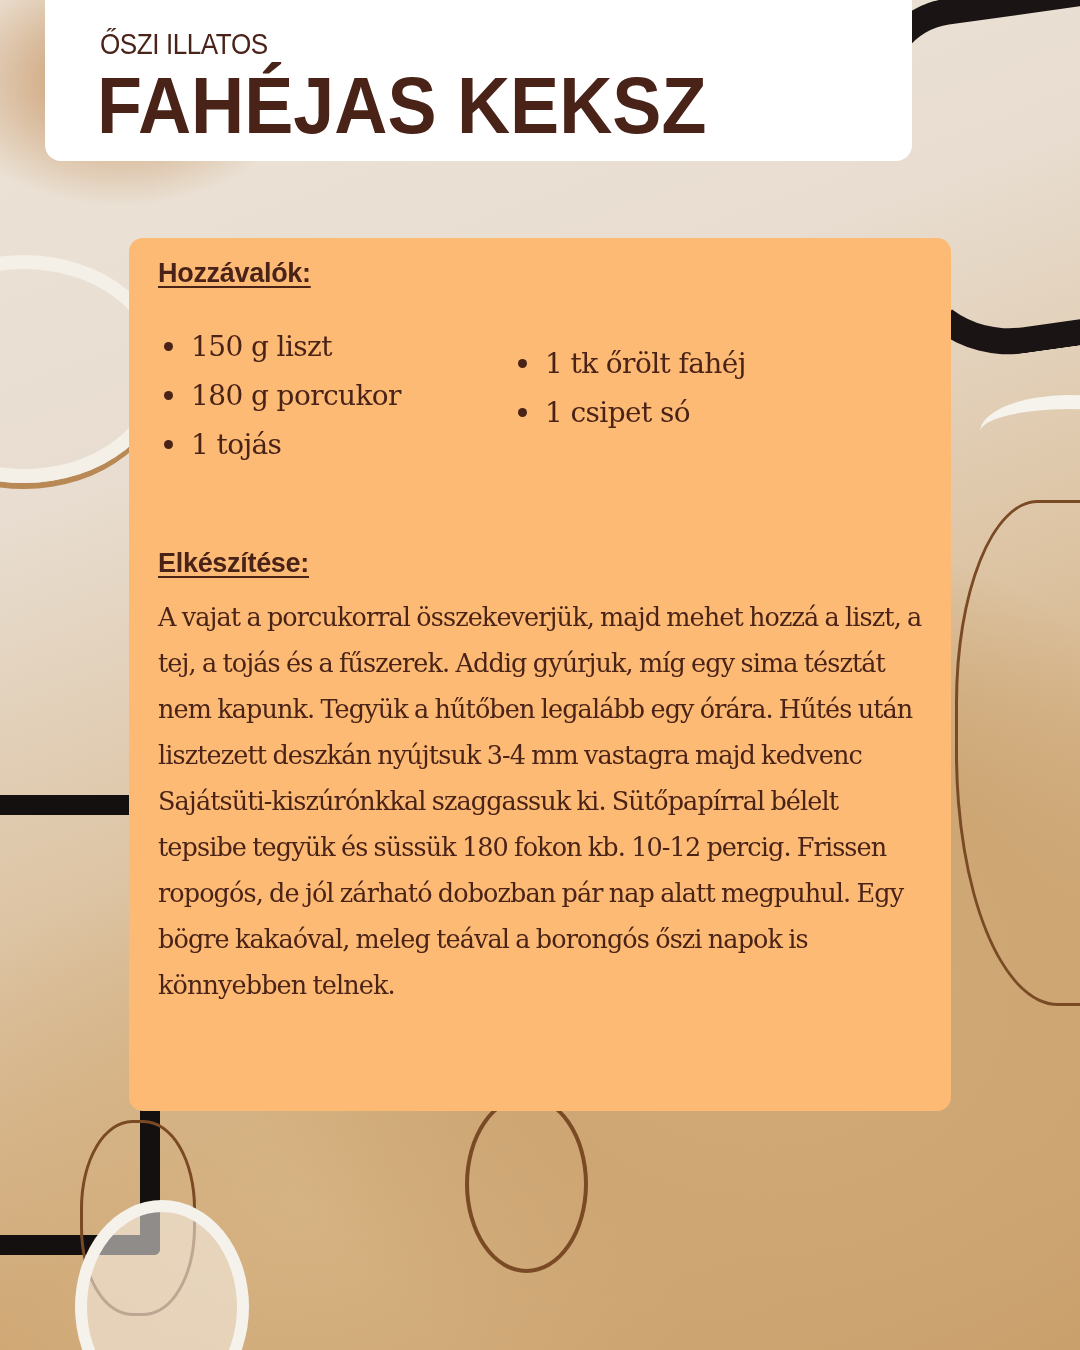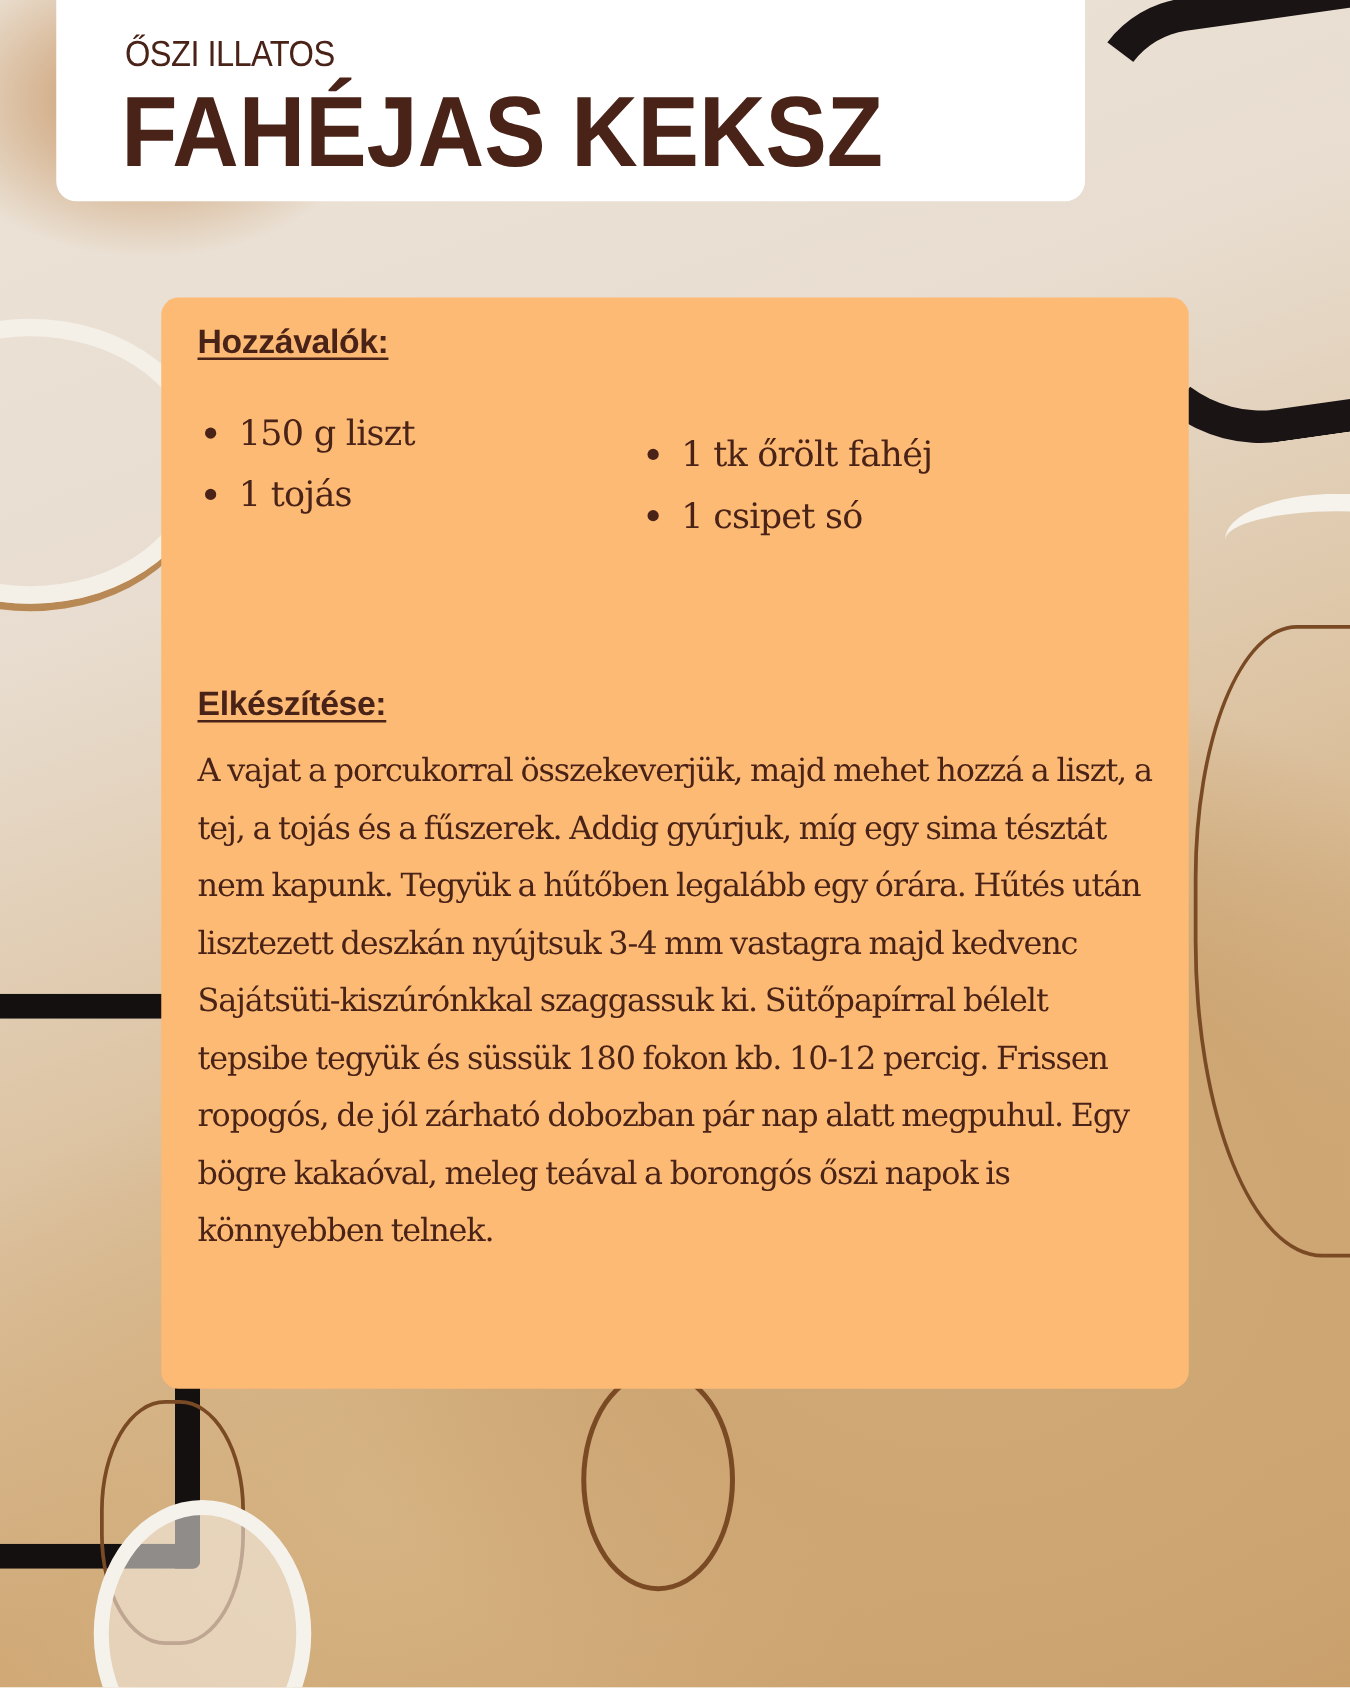--- a/index.html
+++ b/index.html
@@ -49,21 +49,21 @@
       left: 955px; top: 500px; width: 200px; height: 500px;
       border: 3px solid #7a4a25; border-radius: 40% 10% 30% 50%;
     }
     .white-curve-right {
       left: 980px; top: 395px; width: 180px; height: 60px;
       border-top: 14px solid #f6f2ec; border-radius: 60% 60% 0 0;
     }
 
     .title-card {
       position: absolute; left: 45px; top: 0; width: 823px; height: 161px;
-      background: #ffffff; border-radius: 0 0 16px 16px;
+      background: #ffffff; border-radius: 0 0 16px 16px; padding-left: 44px;
     }
     .title-small {
       position: absolute; left: 55px; top: 30px;
       font-family: "Liberation Sans", sans-serif; font-size: 29px;
       color: #4a2318; letter-spacing: -0.5px; line-height: 1;
       transform: scaleX(0.9); transform-origin: left;
     }
     .title-big {
       position: absolute; left: 52px; top: 66px;
       font-family: "Liberation Sans", sans-serif; font-weight: bold;
@@ -122,20 +122,21 @@
 <div class="title-card">
   <div class="title-small">ŐSZI ILLATOS</div>
   <div class="title-big">FAHÉJAS KEKSZ</div>
 </div>
 
 <div class="content-card">
   <div class="section-heading h-ingredients">Hozzávalók:</div>
 
   <ul class="ing ing-col1">
     <li><span class="bullet"></span><span class="txt">150 g liszt</span></li>
+    <li><span class="bullet"></span><span class="txt">180 g porcukor</span></li>
     <li><span class="bullet"></span><span class="txt">1 tojás</span></li>
   </ul>
 
   <ul class="ing ing-col2">
     <li><span class="bullet"></span><span class="txt">1 tk őrölt fahéj</span></li>
     <li><span class="bullet"></span><span class="txt">1 csipet só</span></li>
   </ul>
 
   <div class="section-heading h-method">Elkészítése:</div>
   <p class="method-text">A vajat a porcukorral összekeverjük, majd mehet hozzá a liszt, a tej, a tojás és a fűszerek. Addig gyúrjuk, míg egy sima tésztát nem kapunk. Tegyük a hűtőben legalább egy órára. Hűtés után lisztezett deszkán nyújtsuk 3-4 mm vastagra majd kedvenc Sajátsüti-kiszúrónkkal szaggassuk ki. Sütőpapírral bélelt tepsibe tegyük és süssük 180 fokon kb. 10-12 percig. Frissen ropogós, de jól zárható dobozban pár nap alatt megpuhul. Egy bögre kakaóval, meleg teával a borongós őszi napok is könnyebben telnek.</p>

